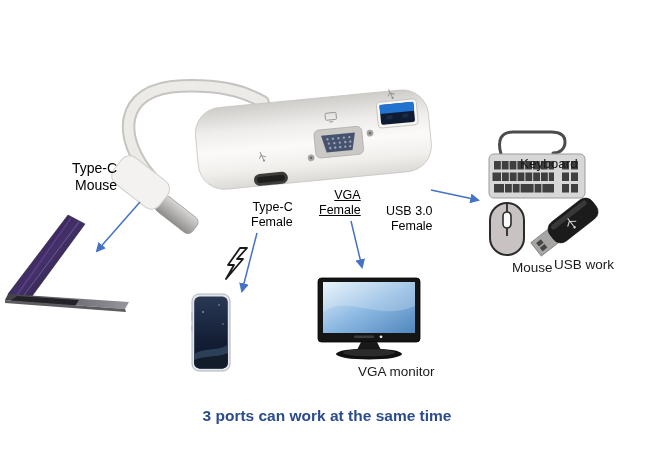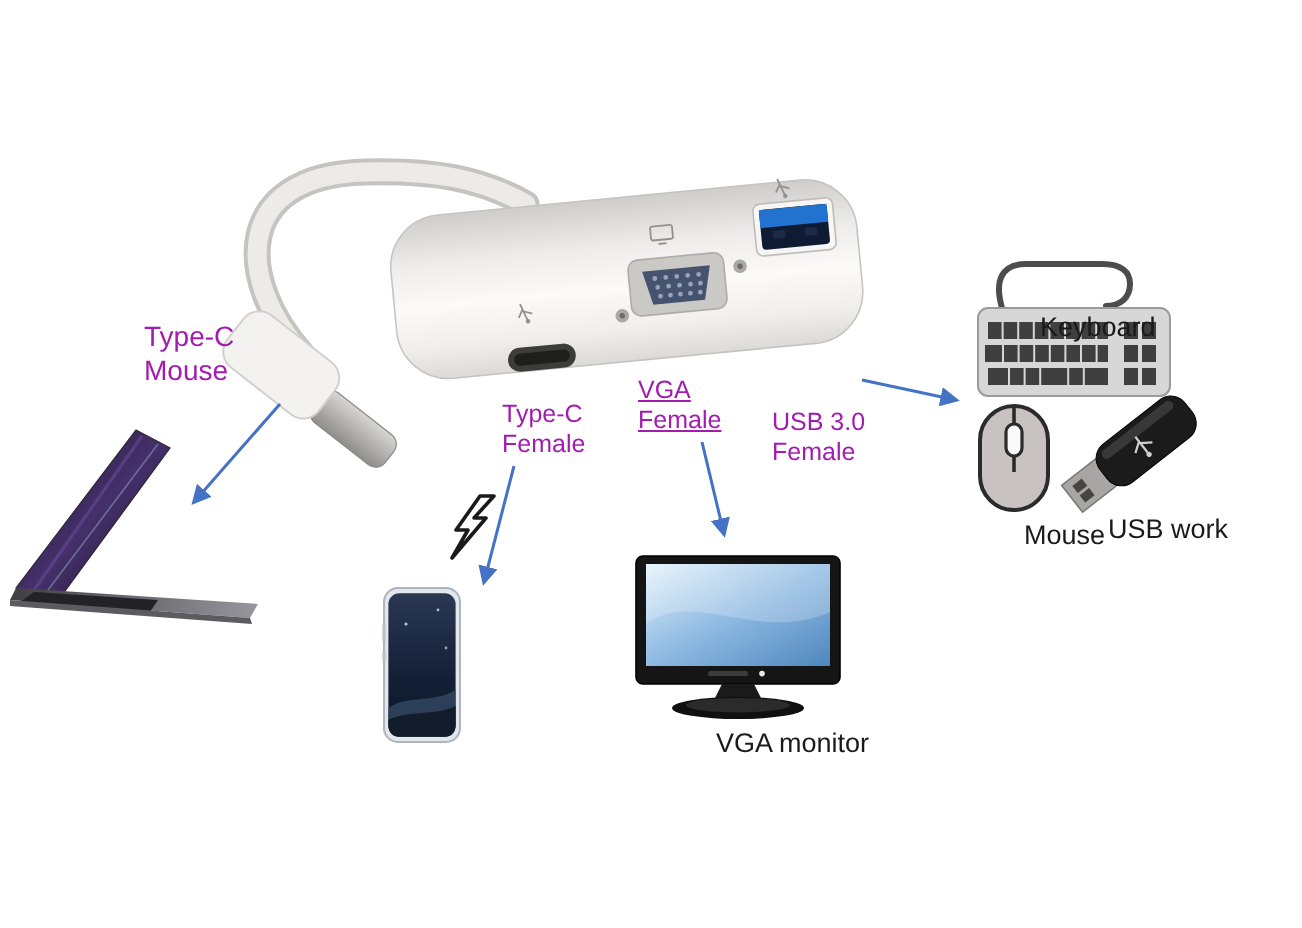--- a/index.html
+++ b/index.html
@@ -1,21 +1,21 @@
 <!DOCTYPE html>
 <html><head>
 <meta charset="utf-8">
 <style>
   html,body{margin:0;padding:0;}
   body{width:651px;height:464px;background:#ffffff;position:relative;overflow:hidden;
        font-family:"Liberation Sans", sans-serif;}
   #scene{position:absolute;left:0;top:0;}
   .lbl{position:absolute;line-height:1.2;white-space:nowrap;}
   .lbl span{display:block;}
-  .orange{color:#a21caf;font-size:12.5px;}
+  .orange{color:#000000;font-size:12.5px;text-align:right;}
   .blk{color:#1a1a1a;font-size:13.5px;}
   #lbl-type-c-male{left:72px;top:160px;font-size:14px;}
   #lbl-type-c-female{left:251px;top:200px;}
   #lbl-vga-female{left:319px;top:188px;text-decoration:underline;}
   #lbl-usb3-female{left:386px;top:174px;margin-top:30px;}
   #lbl-keyboard{left:520px;top:112px;margin-top:44px;}
   #lbl-mouse{left:486px;top:260px;margin-left:26px;}
   #lbl-usb-drive{left:554px;top:257px;}
   #lbl-vga-monitor{left:358px;top:364px;}
   .caption{position:absolute;left:137px;top:405px;width:380px;text-align:center;
@@ -242,13 +242,14 @@
   <span>USB 3.0</span>
   <span>Female</span>
 </div>
 
 <div class="lbl blk" id="lbl-keyboard">Keyboard</div>
 <div class="lbl blk" id="lbl-mouse">Mouse</div>
 <div class="lbl blk" id="lbl-usb-drive">USB work</div>
 <div class="lbl blk" id="lbl-vga-monitor">VGA monitor</div>
 
 <div class="caption">
+  <div>3 ports can work at the same time</div>
 </div>
 
 </body></html>

